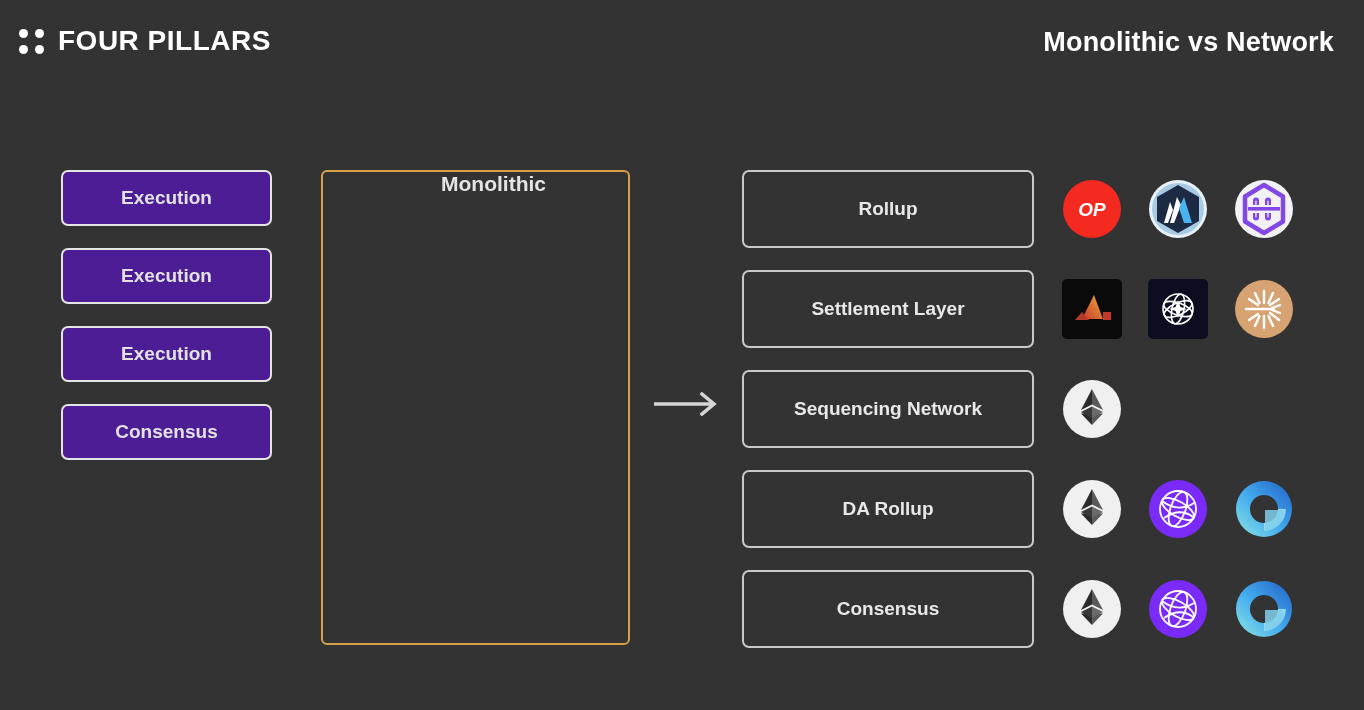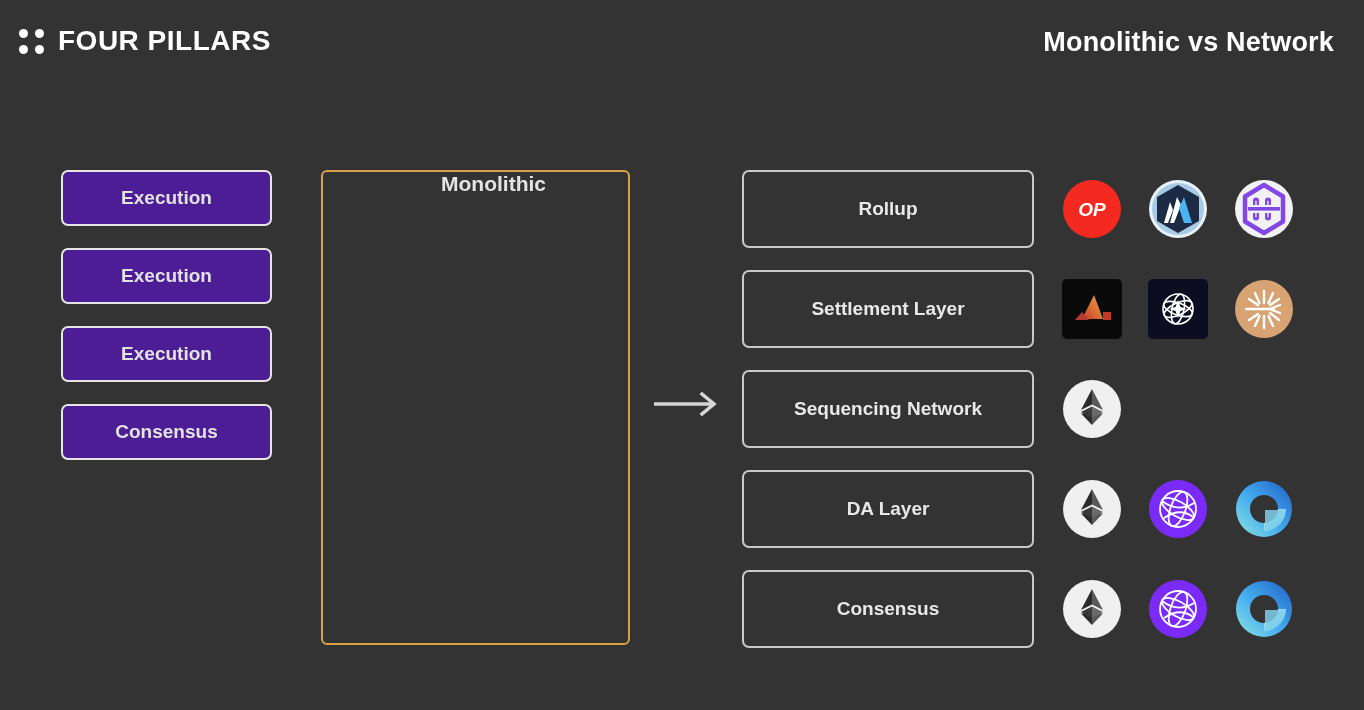--- a/index.html
+++ b/index.html
@@ -122,21 +122,21 @@
   <div class="layer">
     <span>Rollup</span>
   </div>
   <div class="layer">
     <span>Settlement Layer</span>
   </div>
   <div class="layer">
     <span>Sequencing Network</span>
   </div>
   <div class="layer">
-    <span>DA Layer</span>
+    <span>DA Rollup</span>
   </div>
   <div class="layer">
     <span>Consensus</span>
   </div>
 </div>
 
 <div class="logos">
 
   <div class="logo-row">
     <span class="logo">

